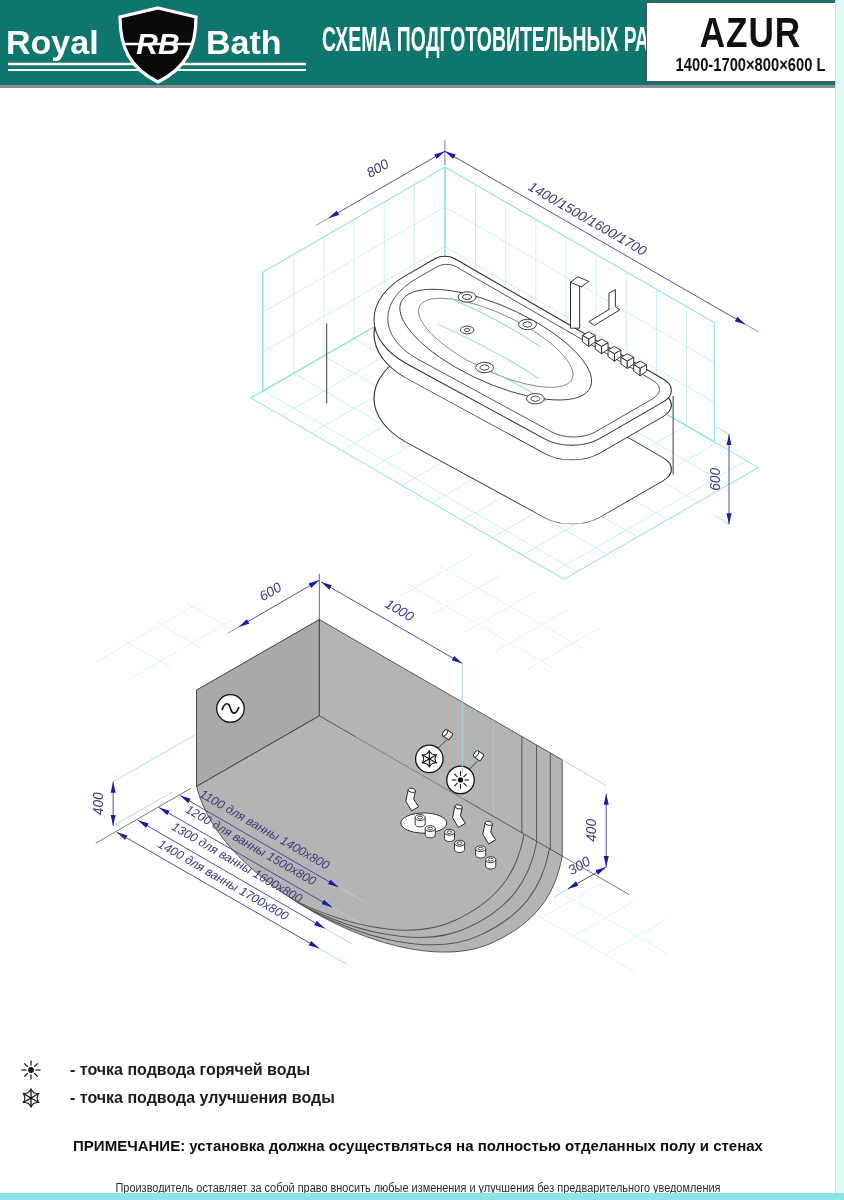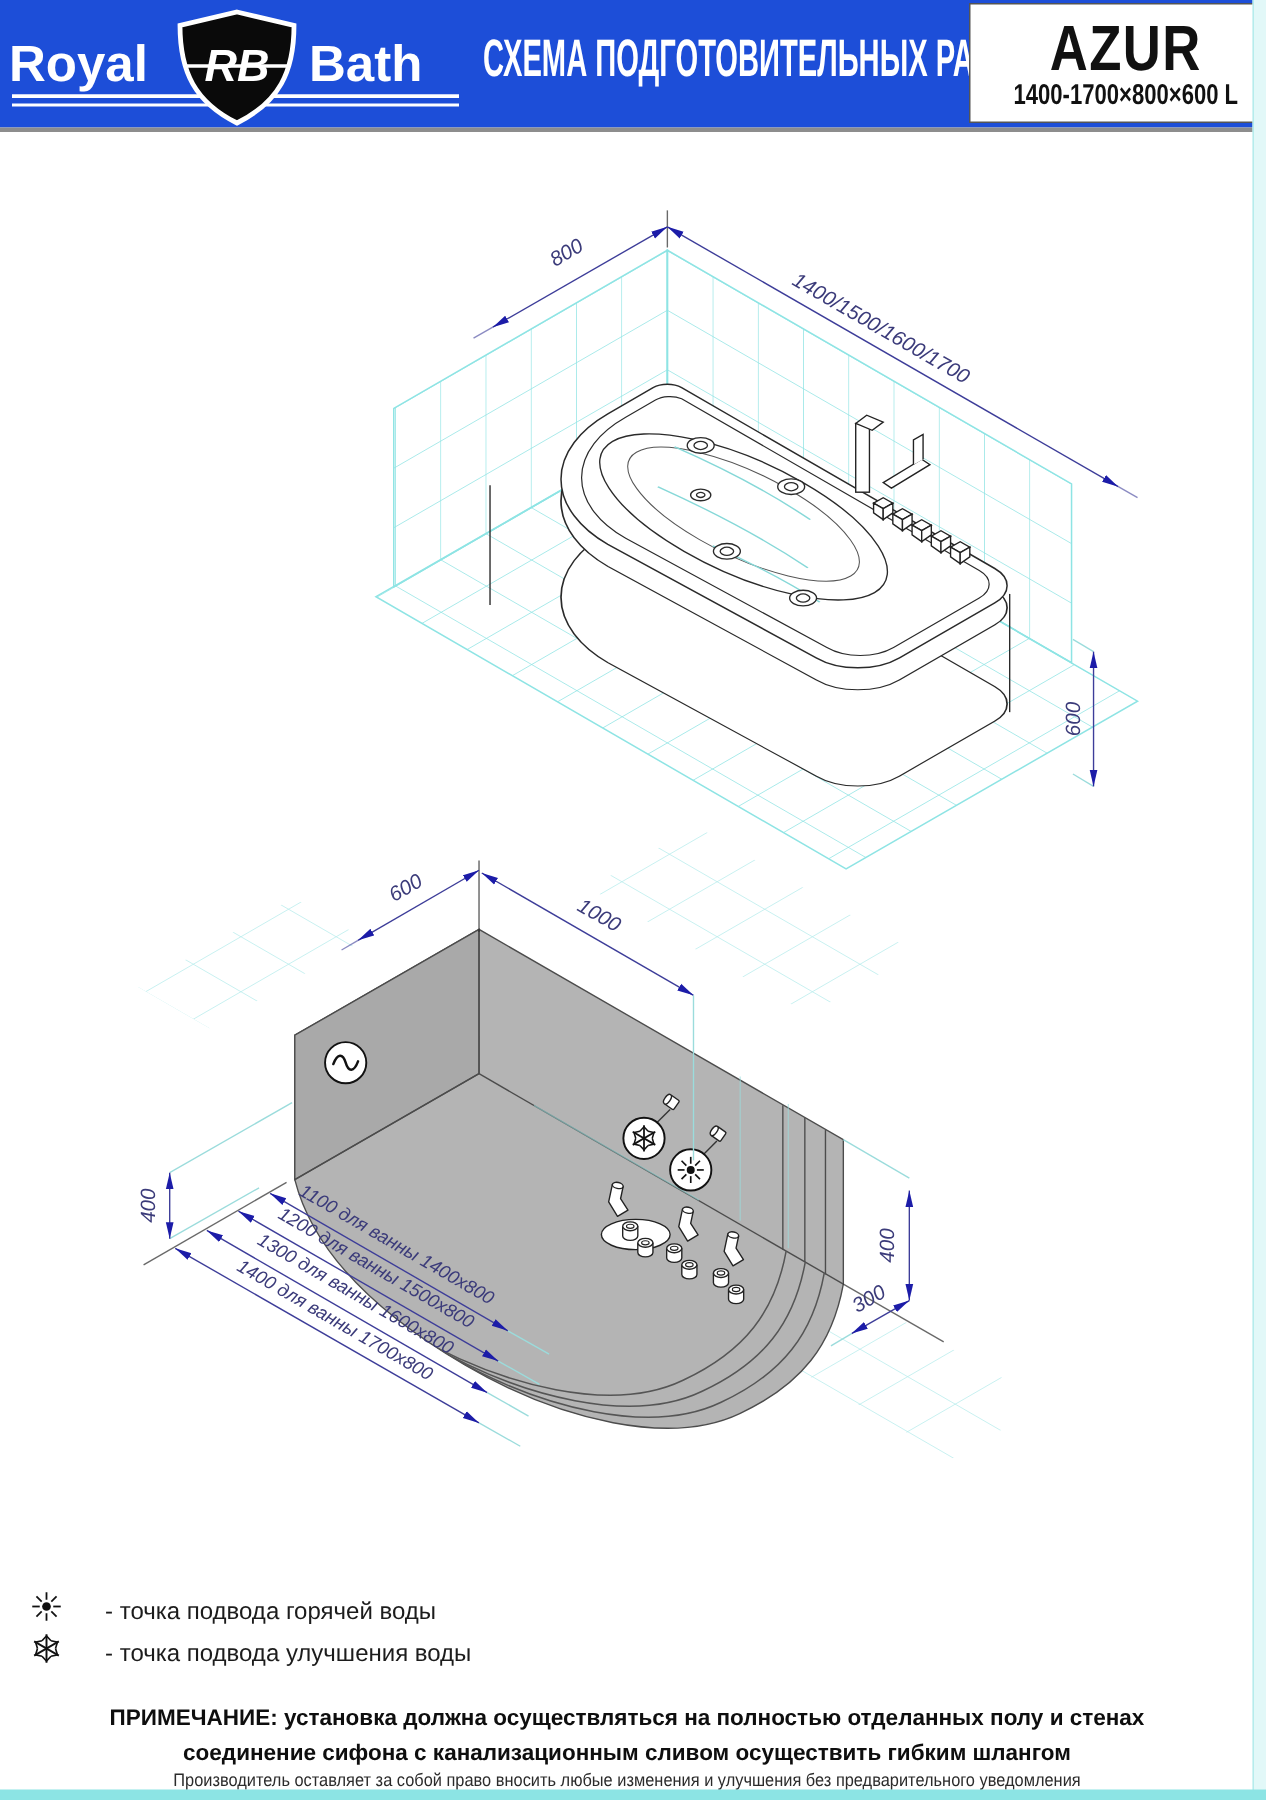--- a/index.html
+++ b/index.html
@@ -1,19 +1,19 @@
 <!DOCTYPE html>
 <html><head>
 <meta charset="utf-8">
 <style>
   html,body{margin:0;padding:0;background:#ffffff;}
   body{width:844px;height:1200px;position:relative;overflow:hidden;
        font-family:"Liberation Sans", sans-serif;}
   
-  .header{position:absolute;left:0;top:0;width:844px;height:85px;background:#1d4ed8;}
+  .header{position:absolute;left:0;top:0;width:844px;height:85px;background:#0f766e;}
   .logo-svg{position:absolute;left:6px;top:4px;}
   .hdr-title{position:absolute;left:322px;top:24px;color:#fff;font-weight:bold;
              font-size:27px;white-space:nowrap;transform:scale(0.72,1.3);
              transform-origin:left center;letter-spacing:0px;}
   .model-box{position:absolute;left:646px;top:2px;width:209px;height:80px;background:#ffffff;
              border:1px solid #555;box-sizing:border-box;text-align:center;}
   .model-name{margin-top:6px;font-size:37px;font-weight:bold;color:#111;
               transform:scale(0.95,1.15);transform-origin:center top;letter-spacing:1px;}
   .model-size{font-size:16px;font-weight:bold;color:#111;transform:scale(0.92,1.2);
               transform-origin:center top;margin-top:3px;letter-spacing:0px;white-space:nowrap;}
@@ -27,21 +27,21 @@
   text{user-select:none;}
   .dim{font-style:italic;font-size:15px;fill:#3b3b7a;}
   .dimsm{font-style:italic;font-size:13.5px;fill:#3b3b7a;}
   .dln{stroke:#3d3d99;stroke-width:1;fill:none;}
   .ext{stroke:#9bdcdc;stroke-width:1;fill:none;}
   .blk{stroke:#2a2a2a;stroke-width:1;fill:none;}
   .tub{stroke:#2a2a2a;stroke-width:1;fill:#ffffff;}
   .gray-edge{stroke:#4c4c4c;stroke-width:1;}
   
   .legend{position:absolute;left:14px;top:1056px;}
-  .legend-row{display:flex;align-items:flex-end;height:28px;}
+  .legend-row{display:flex;align-items:center;height:28px;font-weight:bold;}
   .legend-icon{width:34px;display:flex;justify-content:center;}
   .legend-label{font-size:16px;color:#1c1c1c;margin-left:22px;}
   
   .note{position:absolute;left:0;top:1134px;width:836px;text-align:center;
         font-weight:bold;font-size:15px;color:#0e0e0e;line-height:23px;}
   .footer{position:absolute;left:0;top:1181px;width:836px;text-align:center;
           font-size:11.5px;color:#2b2b2b;transform:scale(0.95,1.05);transform-origin:center top;}
 </style>
 </head>
 <body>
@@ -326,18 +326,17 @@
     </span>
     <span class="legend-label">- точка подвода улучшения воды</span>
   </div>
 </div>
 
 <div class="note">
   <div>
     <span>ПРИМЕЧАНИЕ:</span>
     <span>установка должна осуществляться на полностью отделанных полу и стенах</span>
   </div>
-  <div>соединение сифона с канализационным сливом осуществить гибким шлангом</div>
 </div>
 <div class="footer">Производитель оставляет за собой право вносить любые изменения и улучшения без предварительного уведомления</div>
 
 <div class="edge-right"></div>
 <div class="edge-bottom"></div>
 
 </body></html>

